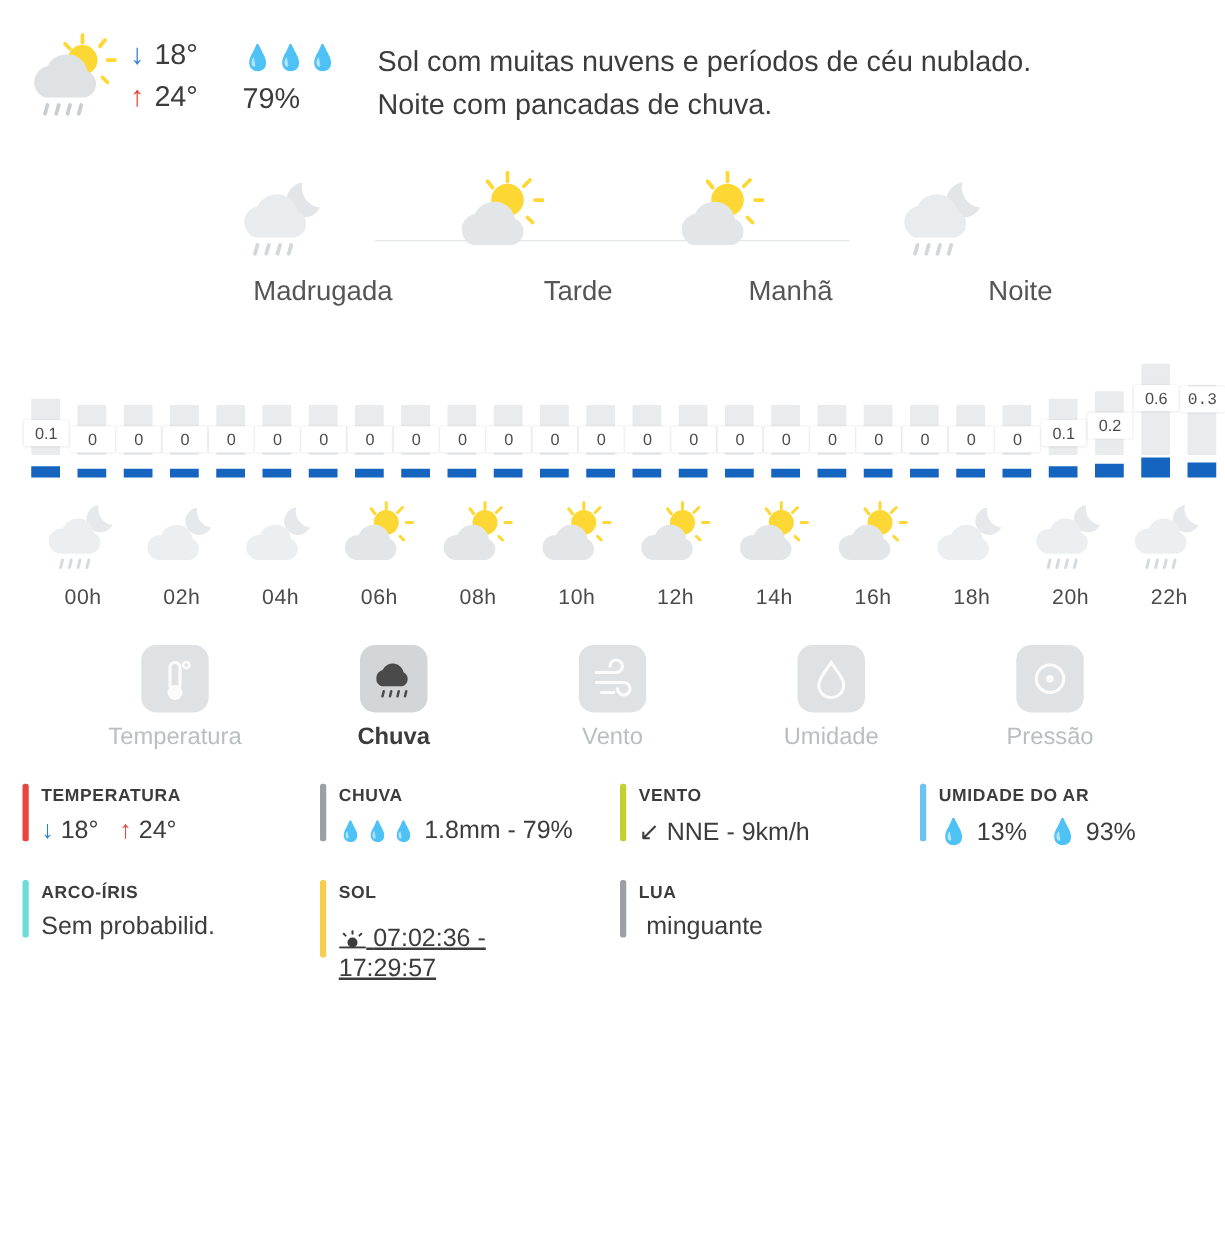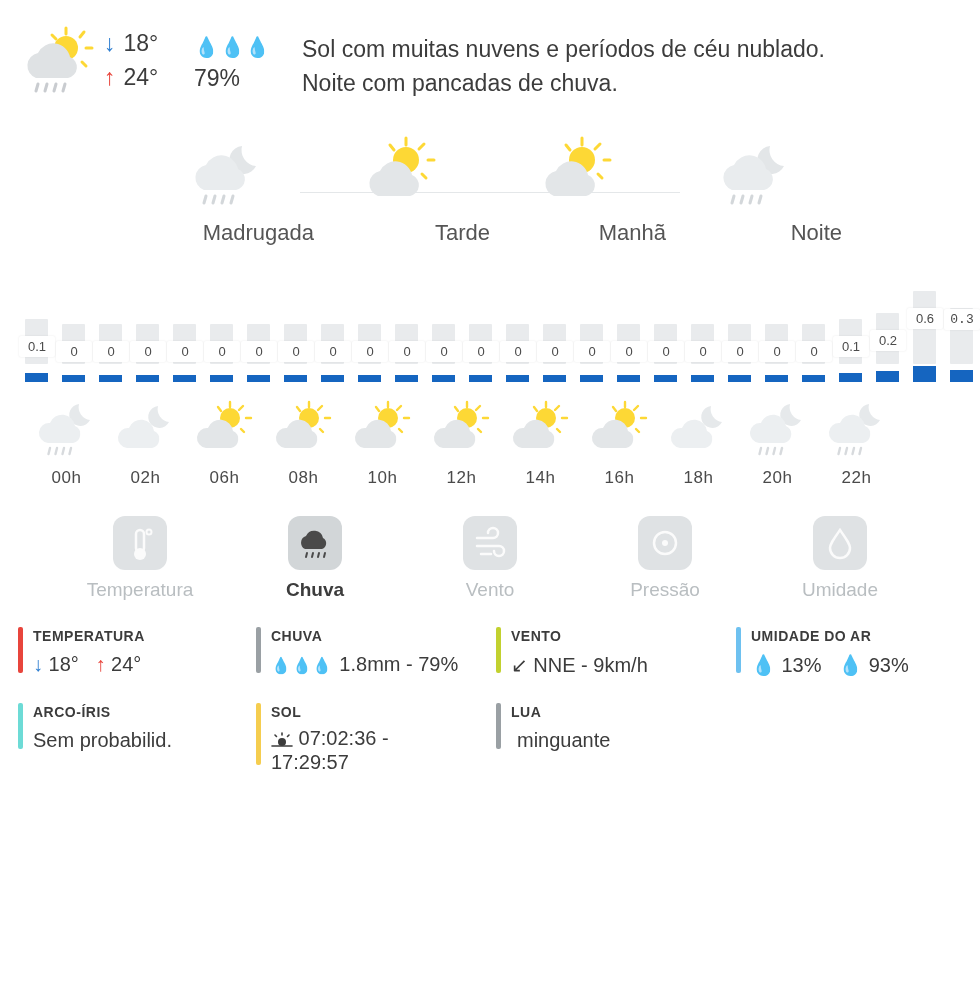--- a/index.html
+++ b/index.html
@@ -232,21 +232,21 @@
   .w-hum  { width: 240px; }
   .w-rb   { width: 238px; }
   .w-sun  { width: 240px; }
   .w-moon { width: 240px; }
 
   .mini-min { color: #2f7fd1; }
   .mini-max { color: #e8453c; }
   .hum-min { color: #2f7fd1; }
   .hum-max { color: #e8453c; }
 
-  .sun-value { white-space: normal; width: 190px; line-height: 24px; margin-top: 6px;}
+  .sun-value { white-space: normal; width: 190px; line-height: 24px; margin-top: 18px; text-decoration: underline;}
 </style>
 </head>
 <body>
 
 <div class="summary">
 
   <div class="summary-icon">
     <svg width="78" height="72" viewBox="0 0 78 72">
       <g>
         <circle cx="48" cy="22" r="12" fill="#fdd835"></circle>
@@ -519,20 +519,29 @@
         <svg width="70" height="66" viewBox="0 0 70 66" style="display:block;margin:0 auto;">
       <path d="M47 8 a11 11 0 1 0 11 16 a13 13 0 0 1 -11 -16 z" fill="#e6e9eb"></path>
       <path d="M16 50 a10 10 0 0 1 2 -20 a13 13 0 0 1 25 3 a9 9 0 0 1 -2 17 z" fill="#eceff1"></path>
     </svg>
       </div>
       <div class="hlabel">02h</div>
     </div>
     <div class="hcell">
       <div class="hicon">
         <svg width="70" height="66" viewBox="0 0 70 66" style="display:block;margin:0 auto;">
+      <path d="M47 8 a11 11 0 1 0 11 16 a13 13 0 0 1 -11 -16 z" fill="#e6e9eb"></path>
+      <path d="M16 50 a10 10 0 0 1 2 -20 a13 13 0 0 1 25 3 a9 9 0 0 1 -2 17 z" fill="#eceff1"></path>
+    </svg>
+      </div>
+      <div class="hlabel">04h</div>
+    </div>
+    <div class="hcell">
+      <div class="hicon">
+        <svg width="70" height="66" viewBox="0 0 70 66" style="display:block;margin:0 auto;">
       <circle cx="40" cy="20" r="10" fill="#fdd835"></circle>
       <g stroke="#fdd835" stroke-width="2.4" stroke-linecap="round">
         <line x1="40" y1="4" x2="40" y2="9"></line>
         <line x1="53" y1="8" x2="49" y2="12"></line>
         <line x1="56" y1="20" x2="61" y2="20"></line>
         <line x1="28" y1="9" x2="31" y2="13"></line>
         <line x1="51" y1="31" x2="54" y2="34"></line>
       </g>
       <path d="M16 50 a10 10 0 0 1 2 -20 a13 13 0 0 1 25 3 a9 9 0 0 1 -2 17 z" fill="#e3e6e8"></path>
     </svg>
@@ -697,34 +706,34 @@
           <path d="M18 38 h10"></path>
         </g>
       </svg>
     </div>
     <div class="metric-label">Vento</div>
   </div>
 
   <div class="metric">
     <div class="metric-badge">
       <svg width="54" height="54" viewBox="0 0 54 54">
+        <path d="M27 14 C20 24 17 28 17 32 a10 10 0 0 0 20 0 c0 -4 -3 -8 -10 -18 z" fill="none" stroke="#fbfbfb" stroke-width="2.5"></path>
+      </svg>
+    </div>
+    <div class="metric-label">Umidade</div>
+  </div>
+
+  <div class="metric">
+    <div class="metric-badge">
+      <svg width="54" height="54" viewBox="0 0 54 54">
         <circle cx="27" cy="27" r="11" fill="none" stroke="#fbfbfb" stroke-width="2.5"></circle>
         <circle cx="27" cy="27" r="3" fill="#fbfbfb"></circle>
       </svg>
     </div>
     <div class="metric-label">Pressão</div>
-  </div>
-
-  <div class="metric">
-    <div class="metric-badge">
-      <svg width="54" height="54" viewBox="0 0 54 54">
-        <path d="M27 14 C20 24 17 28 17 32 a10 10 0 0 0 20 0 c0 -4 -3 -8 -10 -18 z" fill="none" stroke="#fbfbfb" stroke-width="2.5"></path>
-      </svg>
-    </div>
-    <div class="metric-label">Umidade</div>
   </div>
 
 </div>
 
 <div class="details">
 
   <div class="detail-row">
 
     <div class="detail w-temp">
       <div class="detail-bar" style="height:46px;background:#e8453c;"></div>

